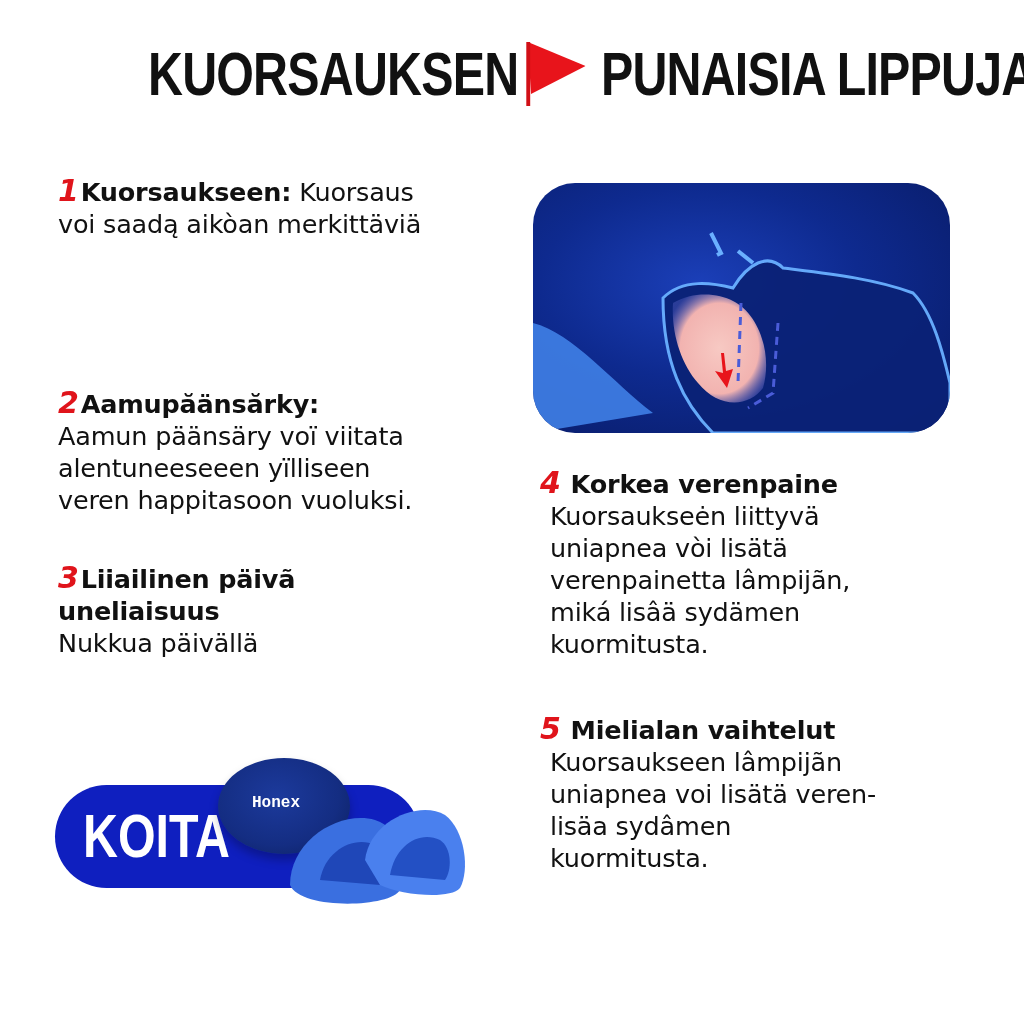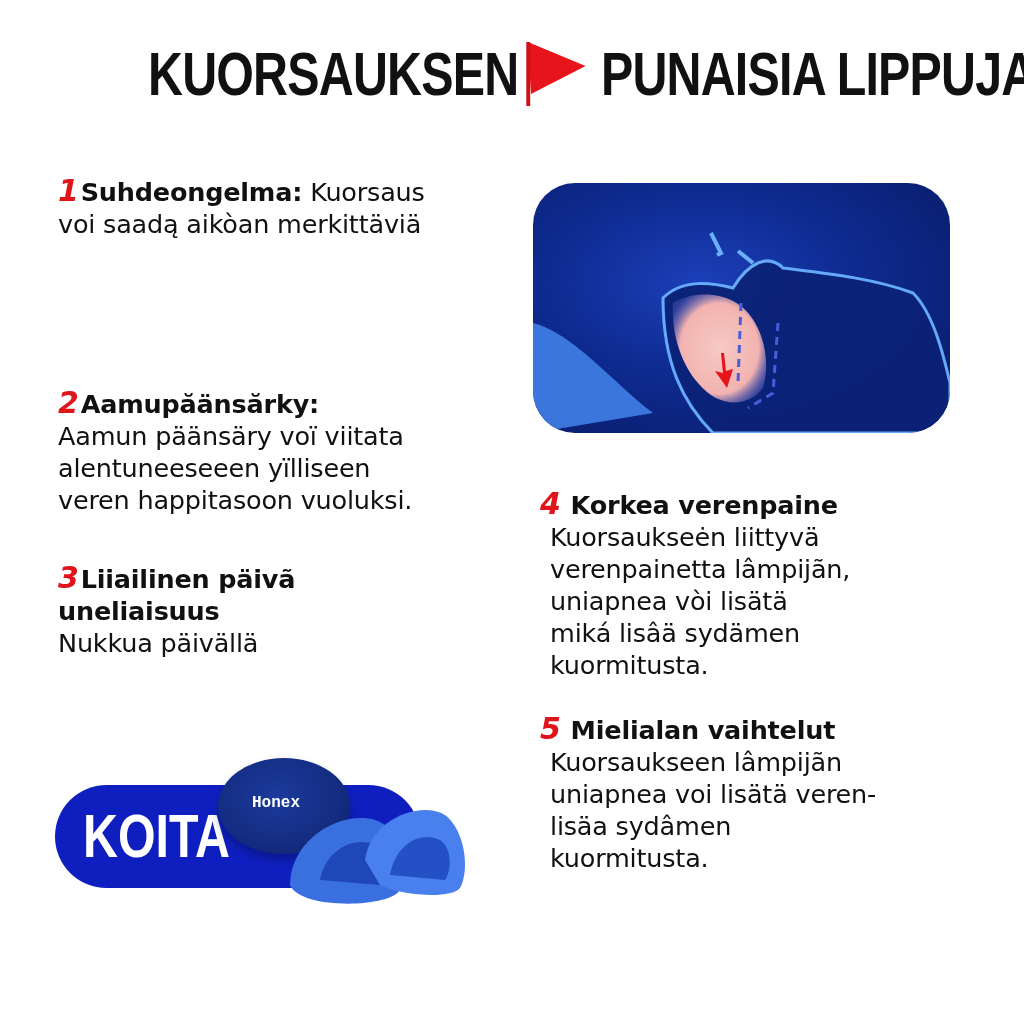--- a/index.html
+++ b/index.html
@@ -26,21 +26,21 @@
   .item { position: absolute; font-size: 25.5px; line-height: 32px; letter-spacing: -0.2px; }
   .item .num {
     color: #e0141b; font-weight: 700; font-style: italic;
     font-family: "DejaVu Sans", sans-serif; font-size: 30px; margin-right: 2px;
   }
   .item .head { font-weight: 700; }
   .item .body-line { display: block; }
   #item1 { left: 58px; top: 175px; width: 460px; }
   #item2 { left: 58px; top: 387px; width: 460px; }
   #item3 { left: 58px; top: 562px; width: 460px; }
-  #item4 { left: 540px; top: 488px; width: 440px; }
+  #item4 { left: 540px; top: 467px; width: 440px; }
   #item5 { left: 540px; top: 713px; width: 440px; }
   #item4 .body-line, #item5 .body-line { padding-left: 10px; }
 
   .illustration {
     position: absolute; left: 533px; top: 183px; width: 417px; height: 250px;
     border-radius: 42px; overflow: hidden;
     background: radial-gradient(ellipse at 40% 40%, #1b3fb8 0%, #0e2a8f 45%, #081a63 100%);
   }
   .banner {
     position: absolute; left: 55px; top: 785px; width: 365px; height: 103px;
@@ -69,21 +69,21 @@
 <div class="title">
   <span>KUORSAUKSEN</span>
   <svg class="flag" viewBox="0 0 80 64">
     <polygon points="6,0 80,24 10,52" fill="#e8141b"></polygon>
     <rect x="4" y="0" width="5" height="64" fill="#d10f16"></rect>
   </svg>
   <span>PUNAISIA LIPPUJA</span>
 </div>
 
 <div class="item" id="item1">
-  <span class="num">1</span><span class="head">Suhdeongelma:</span><span> Kuorsaus</span>
+  <span class="num">1</span><span class="head">Kuorsaukseen:</span><span> Kuorsaus</span>
   <span class="body-line">voi saadą aikòan merkittäviä</span>
 </div>
 
 <div class="item" id="item2">
   <span class="num">2</span><span class="head">Aamupăänsărky:</span>
   <span class="body-line">Aamun päänsäry voï viitata</span>
   <span class="body-line">alentuneeseeen yïlliseen</span>
   <span class="body-line">veren happitasoon vuoluksi.</span>
 </div>
 
@@ -119,22 +119,22 @@
     <path d="M188,170 L190,190 L182,188 L194,205 L200,186 L193,188 L191,170 Z" fill="#e8141b"></path>
 
     <path d="M178,50 L188,70 L184,72" stroke="#6ab0ff" stroke-width="4" fill="none"></path>
     <path d="M205,68 L220,80" stroke="#6ab0ff" stroke-width="4" fill="none"></path>
   </svg>
 </div>
 
 <div class="item" id="item4">
   <span class="num">4</span> <span class="head">Korkea verenpaine</span>
   <span class="body-line">Kuorsaukseėn liittyvä</span>
+  <span class="body-line">uniapnea vòi lisätä</span>
   <span class="body-line">verenpainetta lâmpijãn,</span>
-  <span class="body-line">uniapnea vòi lisätä</span>
   <span class="body-line">miká lisâä sydämen</span>
   <span class="body-line">kuormitusta.</span>
 </div>
 
 <div class="item" id="item5">
   <span class="num">5</span> <span class="head">Mielialan vaihtelut</span>
   <span class="body-line">Kuorsaukseen lâmpijãn</span>
   <span class="body-line">uniapnea voi lisätä veren-</span>
   <span class="body-line">lisäa sydâmen</span>
   <span class="body-line">kuormitusta.</span>

